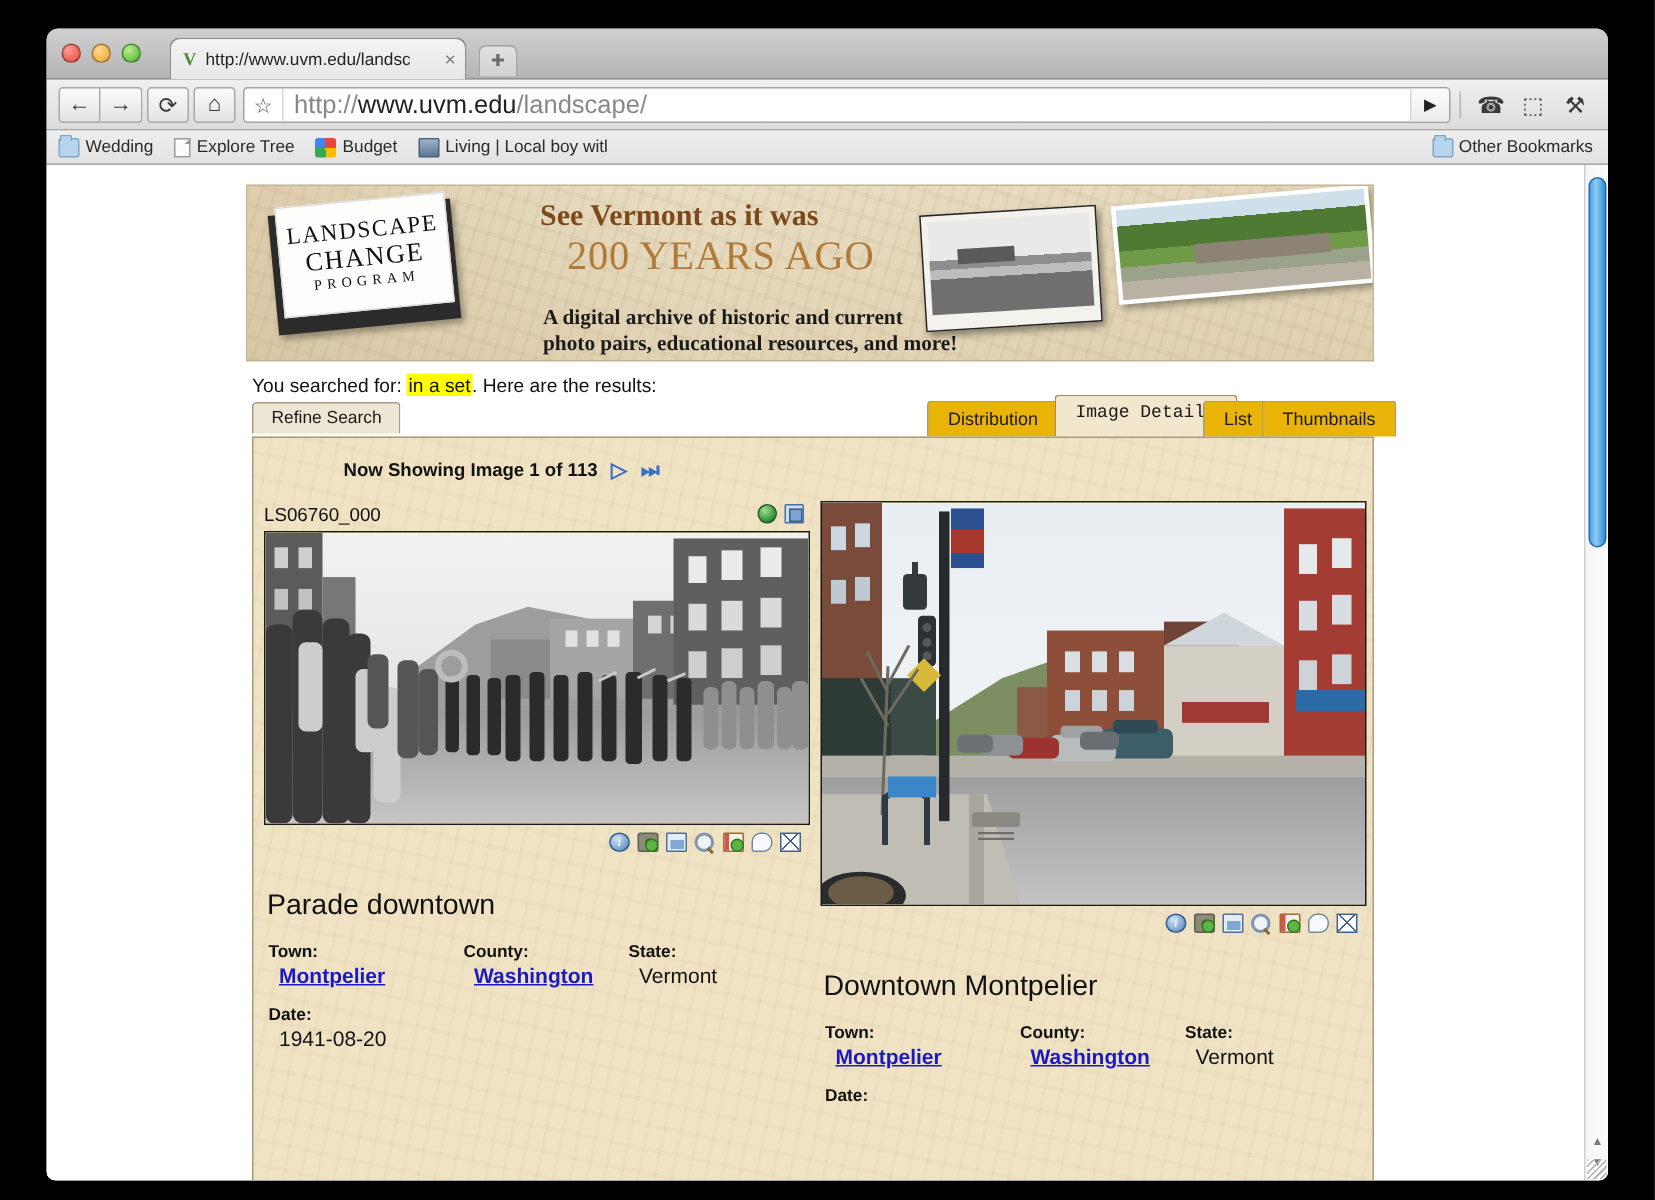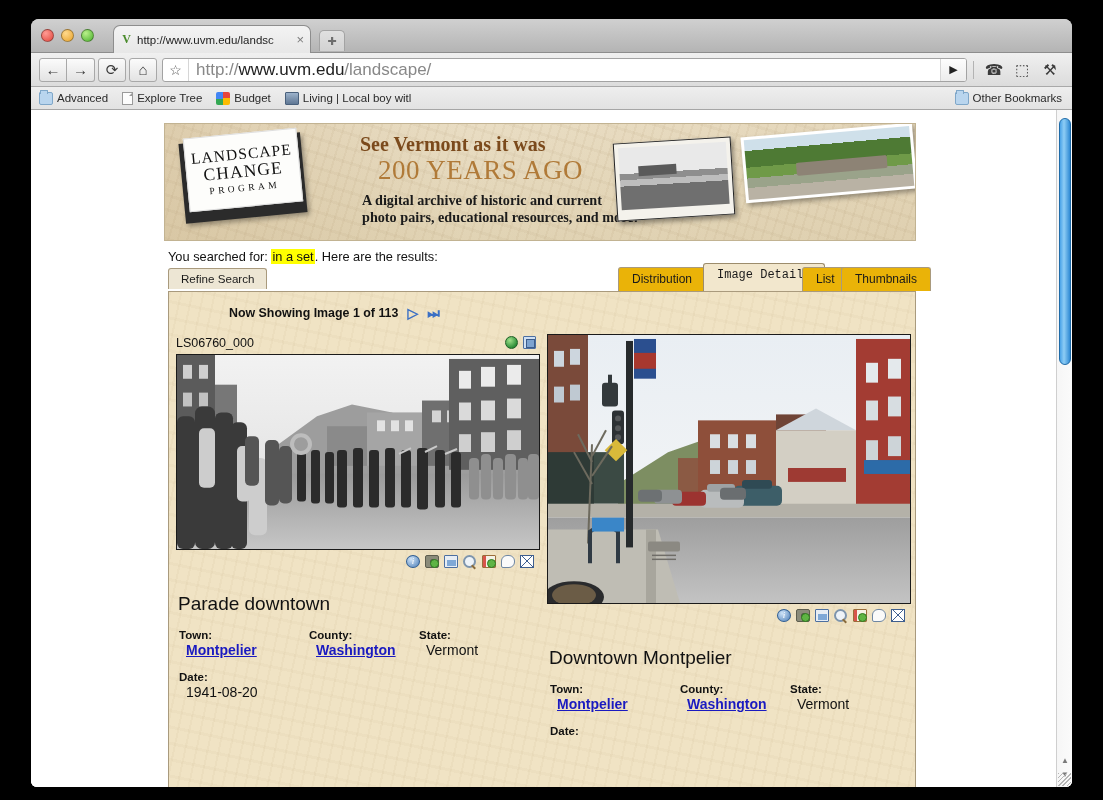--- a/index.html
+++ b/index.html
@@ -222,21 +222,21 @@
     font-family: "Liberation Serif", serif; font-weight: bold;
     font-size: 20px; color: #7b4a1c; line-height: 24px;
   }
   #tag2 {
     font-family: "Liberation Serif", serif;
     font-size: 27px; color: #b07a38; line-height: 29px; letter-spacing: 0.5px;
     margin-left: 18px;
   }
   #tag3 {
     font-family: "Liberation Serif", serif; font-weight: bold;
-    font-size: 14.2px; color: #1b1b1b; line-height: 17px; margin-top: 7px; margin-left: 2px;
+    font-size: 14.2px; color: #1b1b1b; line-height: 17px; margin-top: 19px; margin-left: 2px;
   }
 
   
   #ph-bw {
     position: absolute; left: 450px; top: 16px;
     width: 118px; height: 78px;
     background: #f4f2ec; padding: 4px 4px 10px 4px;
     transform: rotate(-3.5deg);
     box-shadow: 2px 3px 5px rgba(0,0,0,0.4);
     border: 1px solid #222;
@@ -506,21 +506,21 @@
         <span>⬚</span>
       </div>
       <div class="tbtn">
         <span>⚒</span>
       </div>
     </div>
 
     <div id="bookmarks">
       <div class="bm">
         <span class="bm-ico ico-folder"></span>
-        <span class="bm-label">Advanced</span>
+        <span class="bm-label">Wedding</span>
       </div>
       <div class="bm">
         <span class="bm-ico ico-page"></span>
         <span class="bm-label">Explore Tree</span>
       </div>
       <div class="bm">
         <span class="bm-ico ico-google"></span>
         <span class="bm-label">Budget</span>
       </div>
       <div class="bm">

